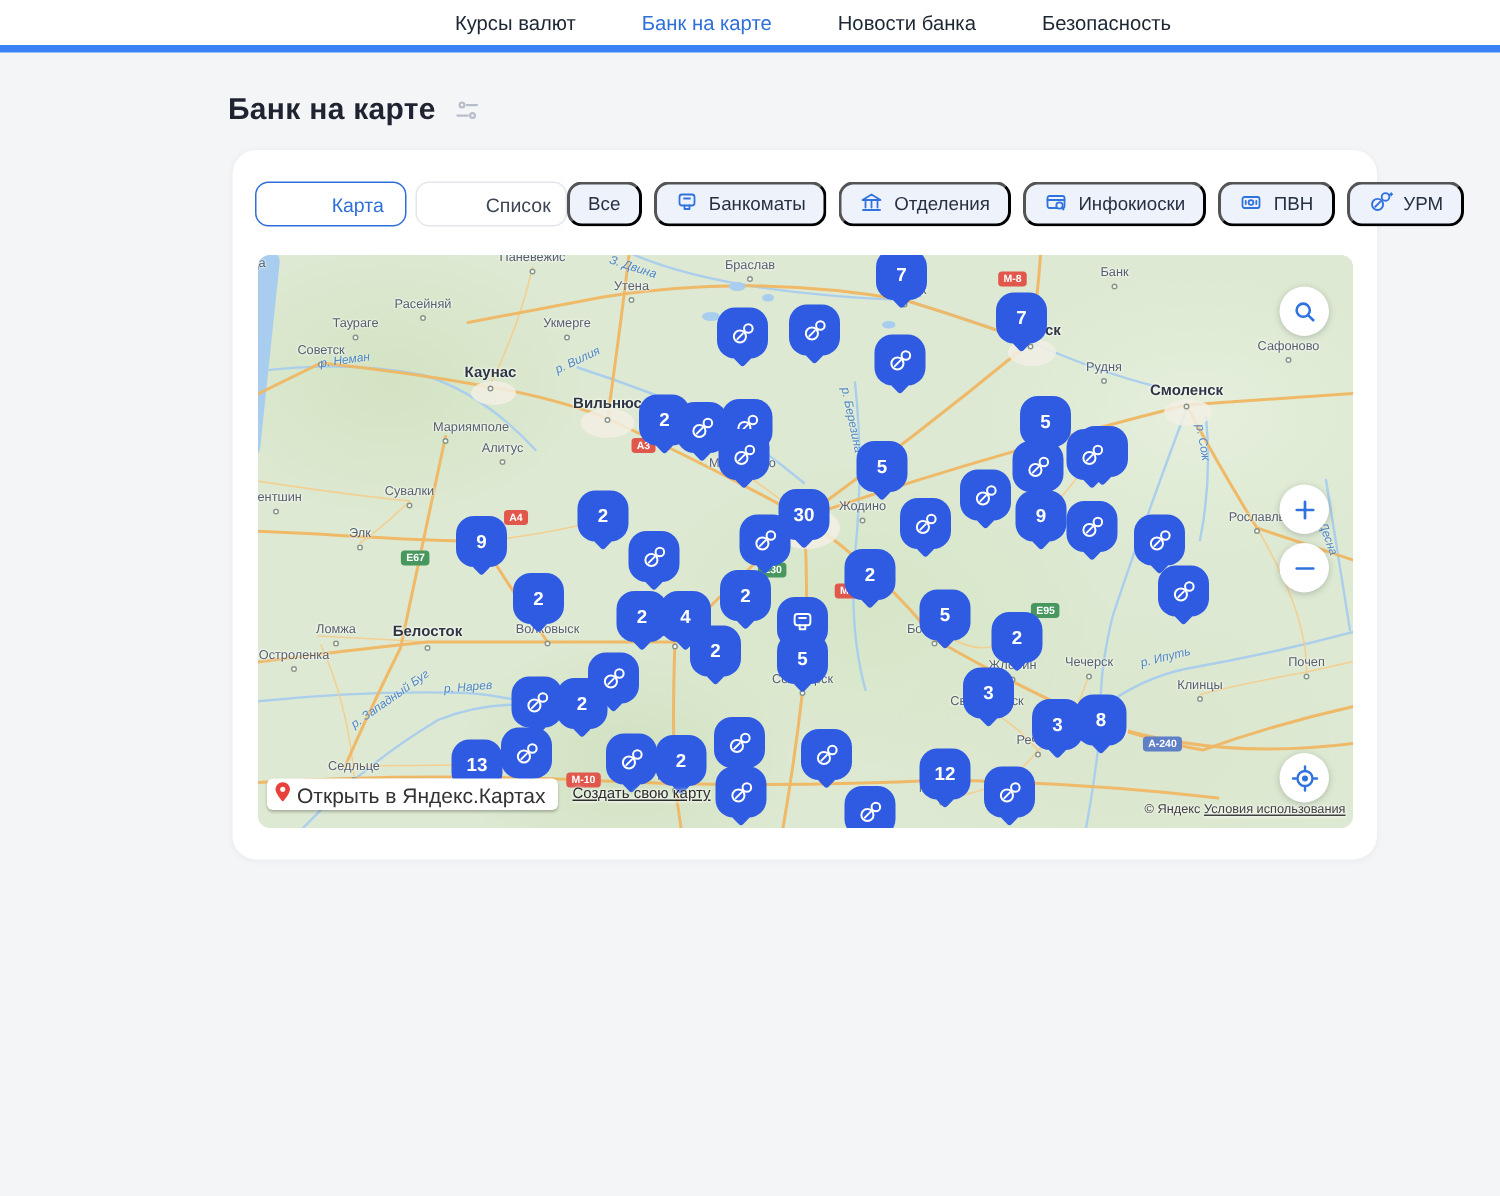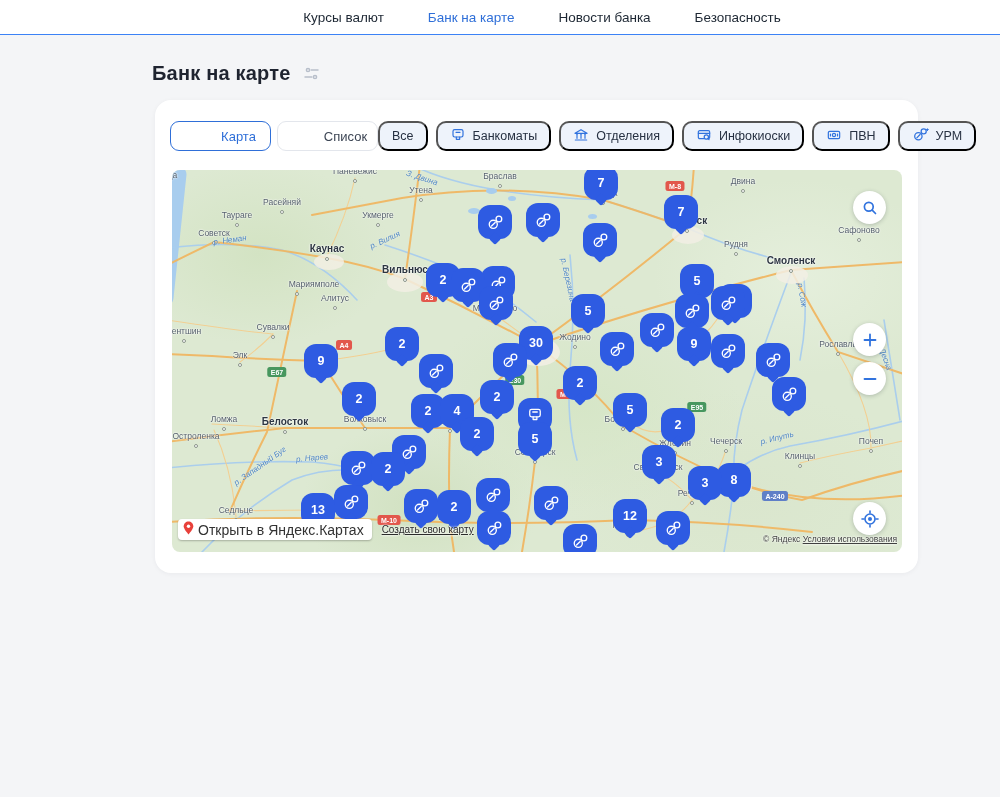--- a/index.html
+++ b/index.html
@@ -1,19 +1,19 @@
 <!DOCTYPE html>
 <html><head>
 <meta charset="utf-8">
 <style>
   * { margin:0; padding:0; box-sizing:border-box; }
   html,body { width:1000px; height:797px; background:#f4f5f7; font-family:"Liberation Sans", sans-serif; overflow:hidden; }
 
   
-  .topnav { height:35px; background:#fff; border-bottom:1px solid #3b82f6; display:flex; align-items:center; justify-content:center; }
+  .topnav { height:35px; background:#fff; border-bottom:5px solid #3b82f6; display:flex; align-items:center; justify-content:center; }
   .topnav-inner { display:flex; gap:44px; transform:translateX(42px); }
   .nav-item { font-size:13.5px; color:#1d2733; cursor:pointer; }
   .nav-item.active { color:#2f6fd8; }
 
   
   .page-head { position:absolute; left:152px; top:62px; display:flex; align-items:center; gap:12px; }
   .page-title { font-size:20px; font-weight:700; color:#1f2430; letter-spacing:.2px; }
   .title-settings { width:17px; height:17px; opacity:.65; cursor:pointer; }
 
   
@@ -242,21 +242,21 @@
         <div class="mlabel" style="left: 101px; top: 162px;">Сувалки</div>
         <div class="mdot" style="left: 101px; top: 167px;"></div>
         <div class="mlabel" style="left: 12px; top: 166px;">Кентшин</div>
         <div class="mdot" style="left: 12px; top: 171px;"></div>
         <div class="mlabel" style="left: 68px; top: 190px;">Элк</div>
         <div class="mdot" style="left: 68px; top: 195px;"></div>
         <div class="mlabel" style="left: 328px; top: 11px;">Браслав</div>
         <div class="mdot" style="left: 328px; top: 16px;"></div>
         <div class="mlabel" style="left: 431px; top: 28px;">Полоцк</div>
         <div class="mdot" style="left: 431px; top: 33px;"></div>
-        <div class="mlabel" style="left: 571px; top: 16px;">Двина</div>
+        <div class="mlabel" style="left: 571px; top: 16px;">Банк</div>
         <div class="mdot" style="left: 571px; top: 21px;"></div>
         <div class="mlabel city" style="left: 515px; top: 56px;">Витебск</div>
         <div class="mdot" style="left: 515px; top: 61px;"></div>
         <div class="mlabel" style="left: 687px; top: 65px;">Сафоново</div>
         <div class="mdot" style="left: 687px; top: 70px;"></div>
         <div class="mlabel" style="left: 564px; top: 79px;">Рудня</div>
         <div class="mdot" style="left: 564px; top: 84px;"></div>
         <div class="mlabel city" style="left: 619px; top: 96px;">Смоленск</div>
         <div class="mdot" style="left: 619px; top: 101px;"></div>
         <div class="mlabel" style="left: 666px; top: 179px;">Рославль</div>

